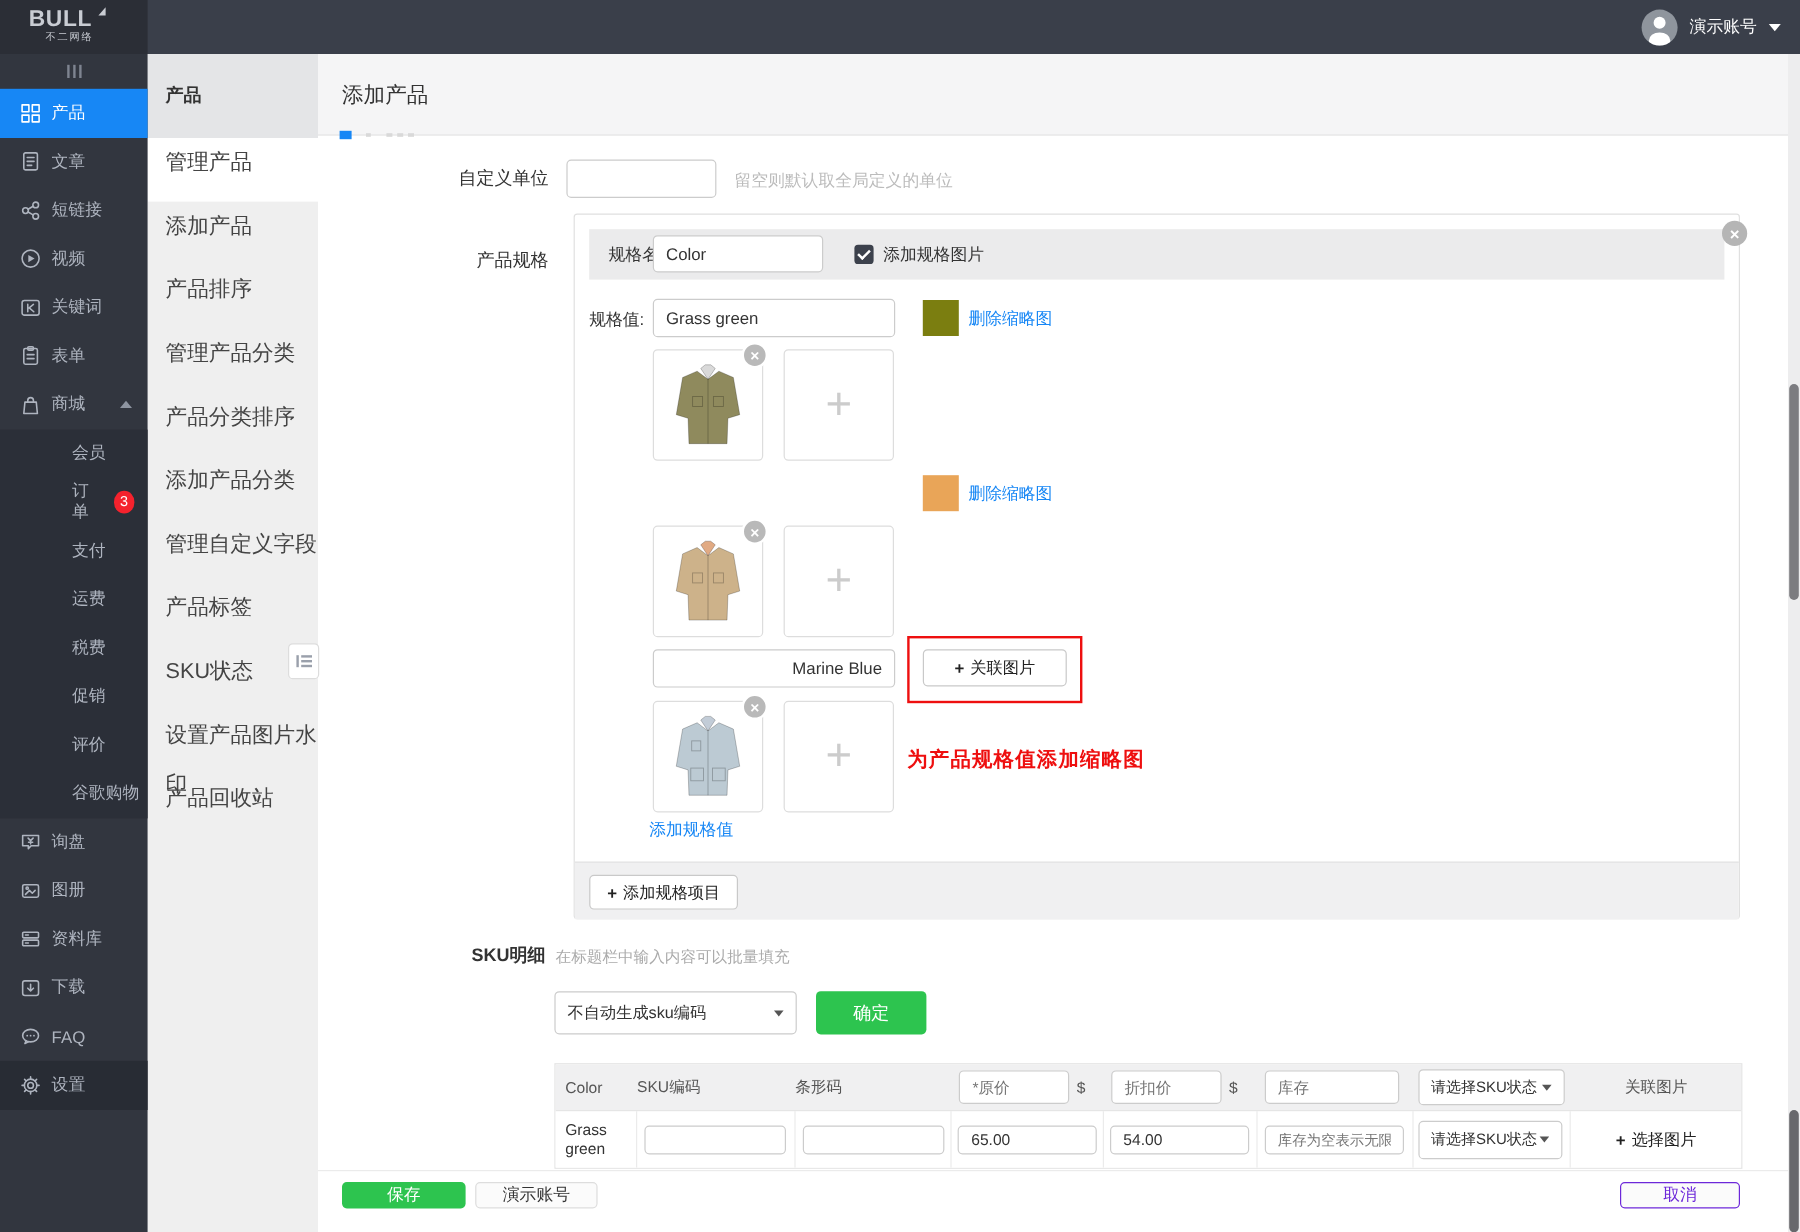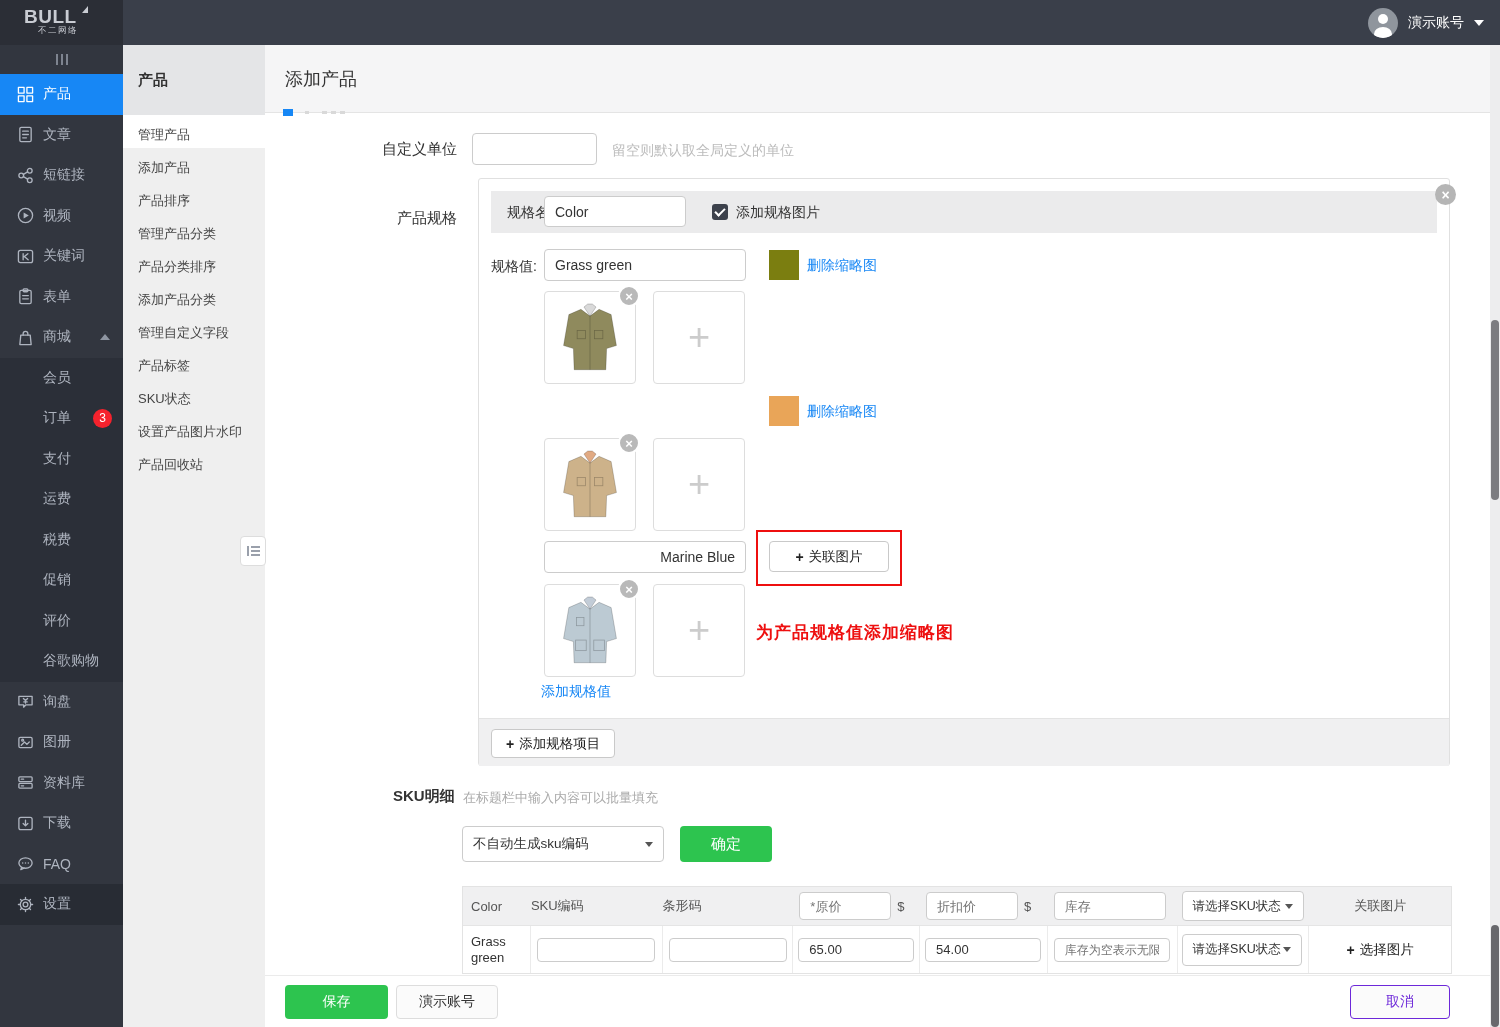--- a/index.html
+++ b/index.html
@@ -22,28 +22,28 @@
   
   .sidebar{position:absolute;left:0;top:45px;width:123px;height:982px;background:#32363f;z-index:30}
   .collapse-row{height:29px;display:flex;align-items:center;justify-content:center;cursor:pointer}
   .bars{display:flex;gap:3px}
   .bars i{display:block;width:2px;height:11px;background:#7e8490}
   .nav-item{height:40.5px;display:flex;align-items:center;padding-left:17px;gap:9px;color:#aeb4bf;font-size:14px;cursor:pointer}
   .nav-item.active{background:#1787f5;color:#fff}
   .nav-item.dim{background:#282c34}
   .icn{width:17px;height:17px;flex:none;stroke:currentColor;fill:none;stroke-width:1.4;stroke-linecap:round;stroke-linejoin:round}
   .subgroup{background:#2b2f38}
-  .subgroup .nav-item{padding-left:43px}
+  .subgroup .nav-item{padding-left:60px}
   .arrow-up{margin-left:auto;margin-right:13px;width:0;height:0;border-left:5px solid transparent;border-right:5px solid transparent;border-bottom:6px solid #8e95a1}
   .badge{margin-left:auto;margin-right:11px;width:19px;height:19px;border-radius:50%;background:#f5222d;color:#fff;font-size:12px;display:flex;align-items:center;justify-content:center}
 
   
   .subsidebar{position:absolute;left:123px;top:45px;width:142px;height:982px;background:#efefef;z-index:20}
   .subside-header{height:70px;line-height:70px;padding-left:15px;font-size:15px;font-weight:bold;color:#333;background:#e4e5e7}
-  .subitem{height:33px;line-height:40.5px;padding-left:15px;font-size:13px;color:#444;cursor:pointer}
+  .subitem{height:53px;line-height:40.5px;padding-left:15px;font-size:18px;color:#444;cursor:pointer}
   .subitem.active{background:#fff}
   .subside-toggle{position:absolute;left:117px;top:491px;width:26px;height:30px;background:#fff;border:1px solid #ddd;border-radius:4px;cursor:pointer;display:flex;align-items:center;justify-content:center;z-index:25}
   .tgl{display:flex;gap:2px;align-items:center}
   .tgl .vb{width:2px;height:10px;background:#9aa0ab}
   .tgl .hls{display:flex;flex-direction:column;gap:2px}
   .tgl .hls i{display:block;width:9px;height:2px;background:#9aa0ab}
 
   
   .main{position:absolute;left:265px;top:45px;width:1235px;height:982px;background:#fff;z-index:10}
   .main-header{position:absolute;left:0;top:0;width:100%;height:68px;background:#f5f5f6;border-bottom:1px solid #e4e4e4}
@@ -95,21 +95,21 @@
   .c1{width:68px;padding-left:8px}
   .c2{width:132px}.c3{width:131px}.c4{width:127px}.c5{width:128px}.c6{width:130px}.c7{width:132px}.c8{width:142px;justify-content:center}
   .thead .inp{height:28px;font-size:13px}
   .trow .inp{height:24px;font-size:13px}
   .cur{margin-left:6px;color:#555}
   .wrap2{line-height:16px}
   .choose-img{font-size:13.5px;color:#222;cursor:pointer;display:flex;align-items:center;gap:5px}
 
   
   .footer-bar{position:absolute;left:0;top:930px;width:1235px;height:52px;background:#fff;border-top:1px solid #ebebeb;z-index:15}
-  .fb-btn{position:absolute;top:9px;height:34px;border-radius:4px;font-size:14px;cursor:pointer;font-family:Liberation Serif, serif}
+  .fb-btn{position:absolute;top:9px;height:22px;border-radius:4px;font-size:14px;cursor:pointer;font-family:Liberation Serif, serif}
   .btn-save{left:20px;width:103px;background:#2dc44f;color:#fff;border:none}
   .btn-sim{left:131px;width:102px;background:#fbfbfb;border:1px solid #ddd;color:#333}
   .btn-cancel{left:1085px;width:100px;background:#fbfbfb;border:1px solid #6d28d9;color:#6d28d9}
 
   
   .scroll-track{position:absolute;left:1490px;top:45px;width:10px;height:982px;background:#ededee;z-index:50}
   .scroll-thumb{position:absolute;left:1px;top:275px;width:8px;height:180px;border-radius:4px;background:#7c7c80}
   .scroll-thumb2{position:absolute;left:1px;top:880px;width:8px;height:102px;border-radius:4px;background:#68686c}
 </style>
 </head>

